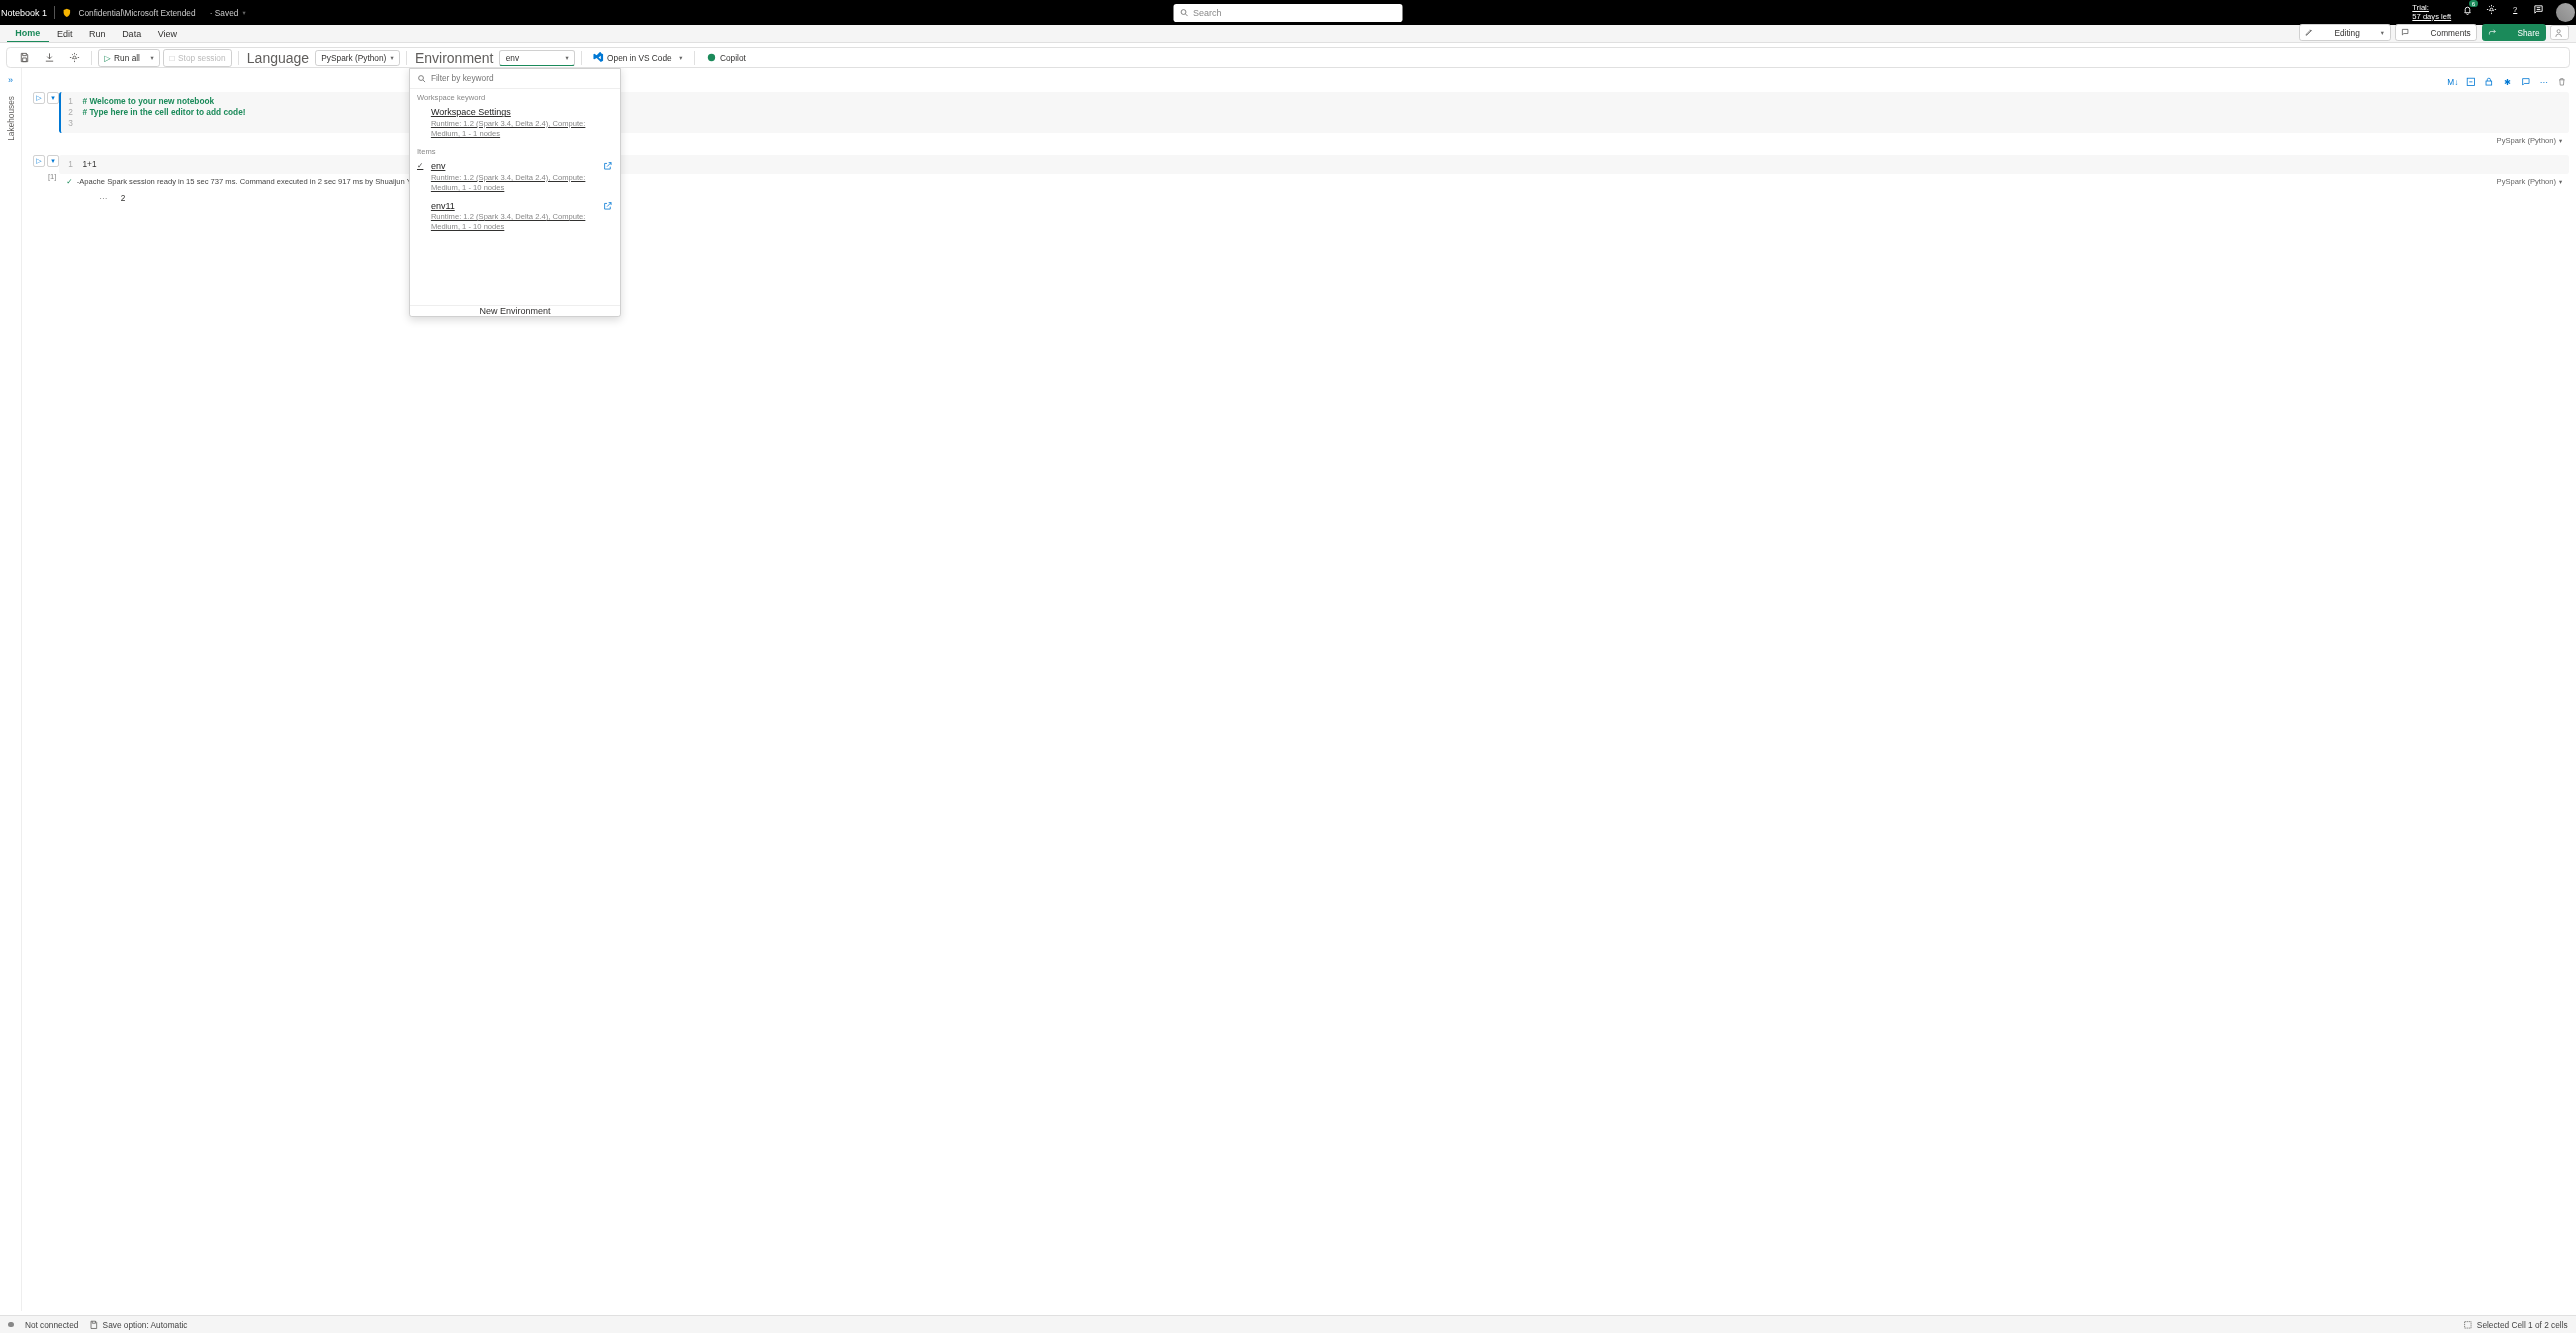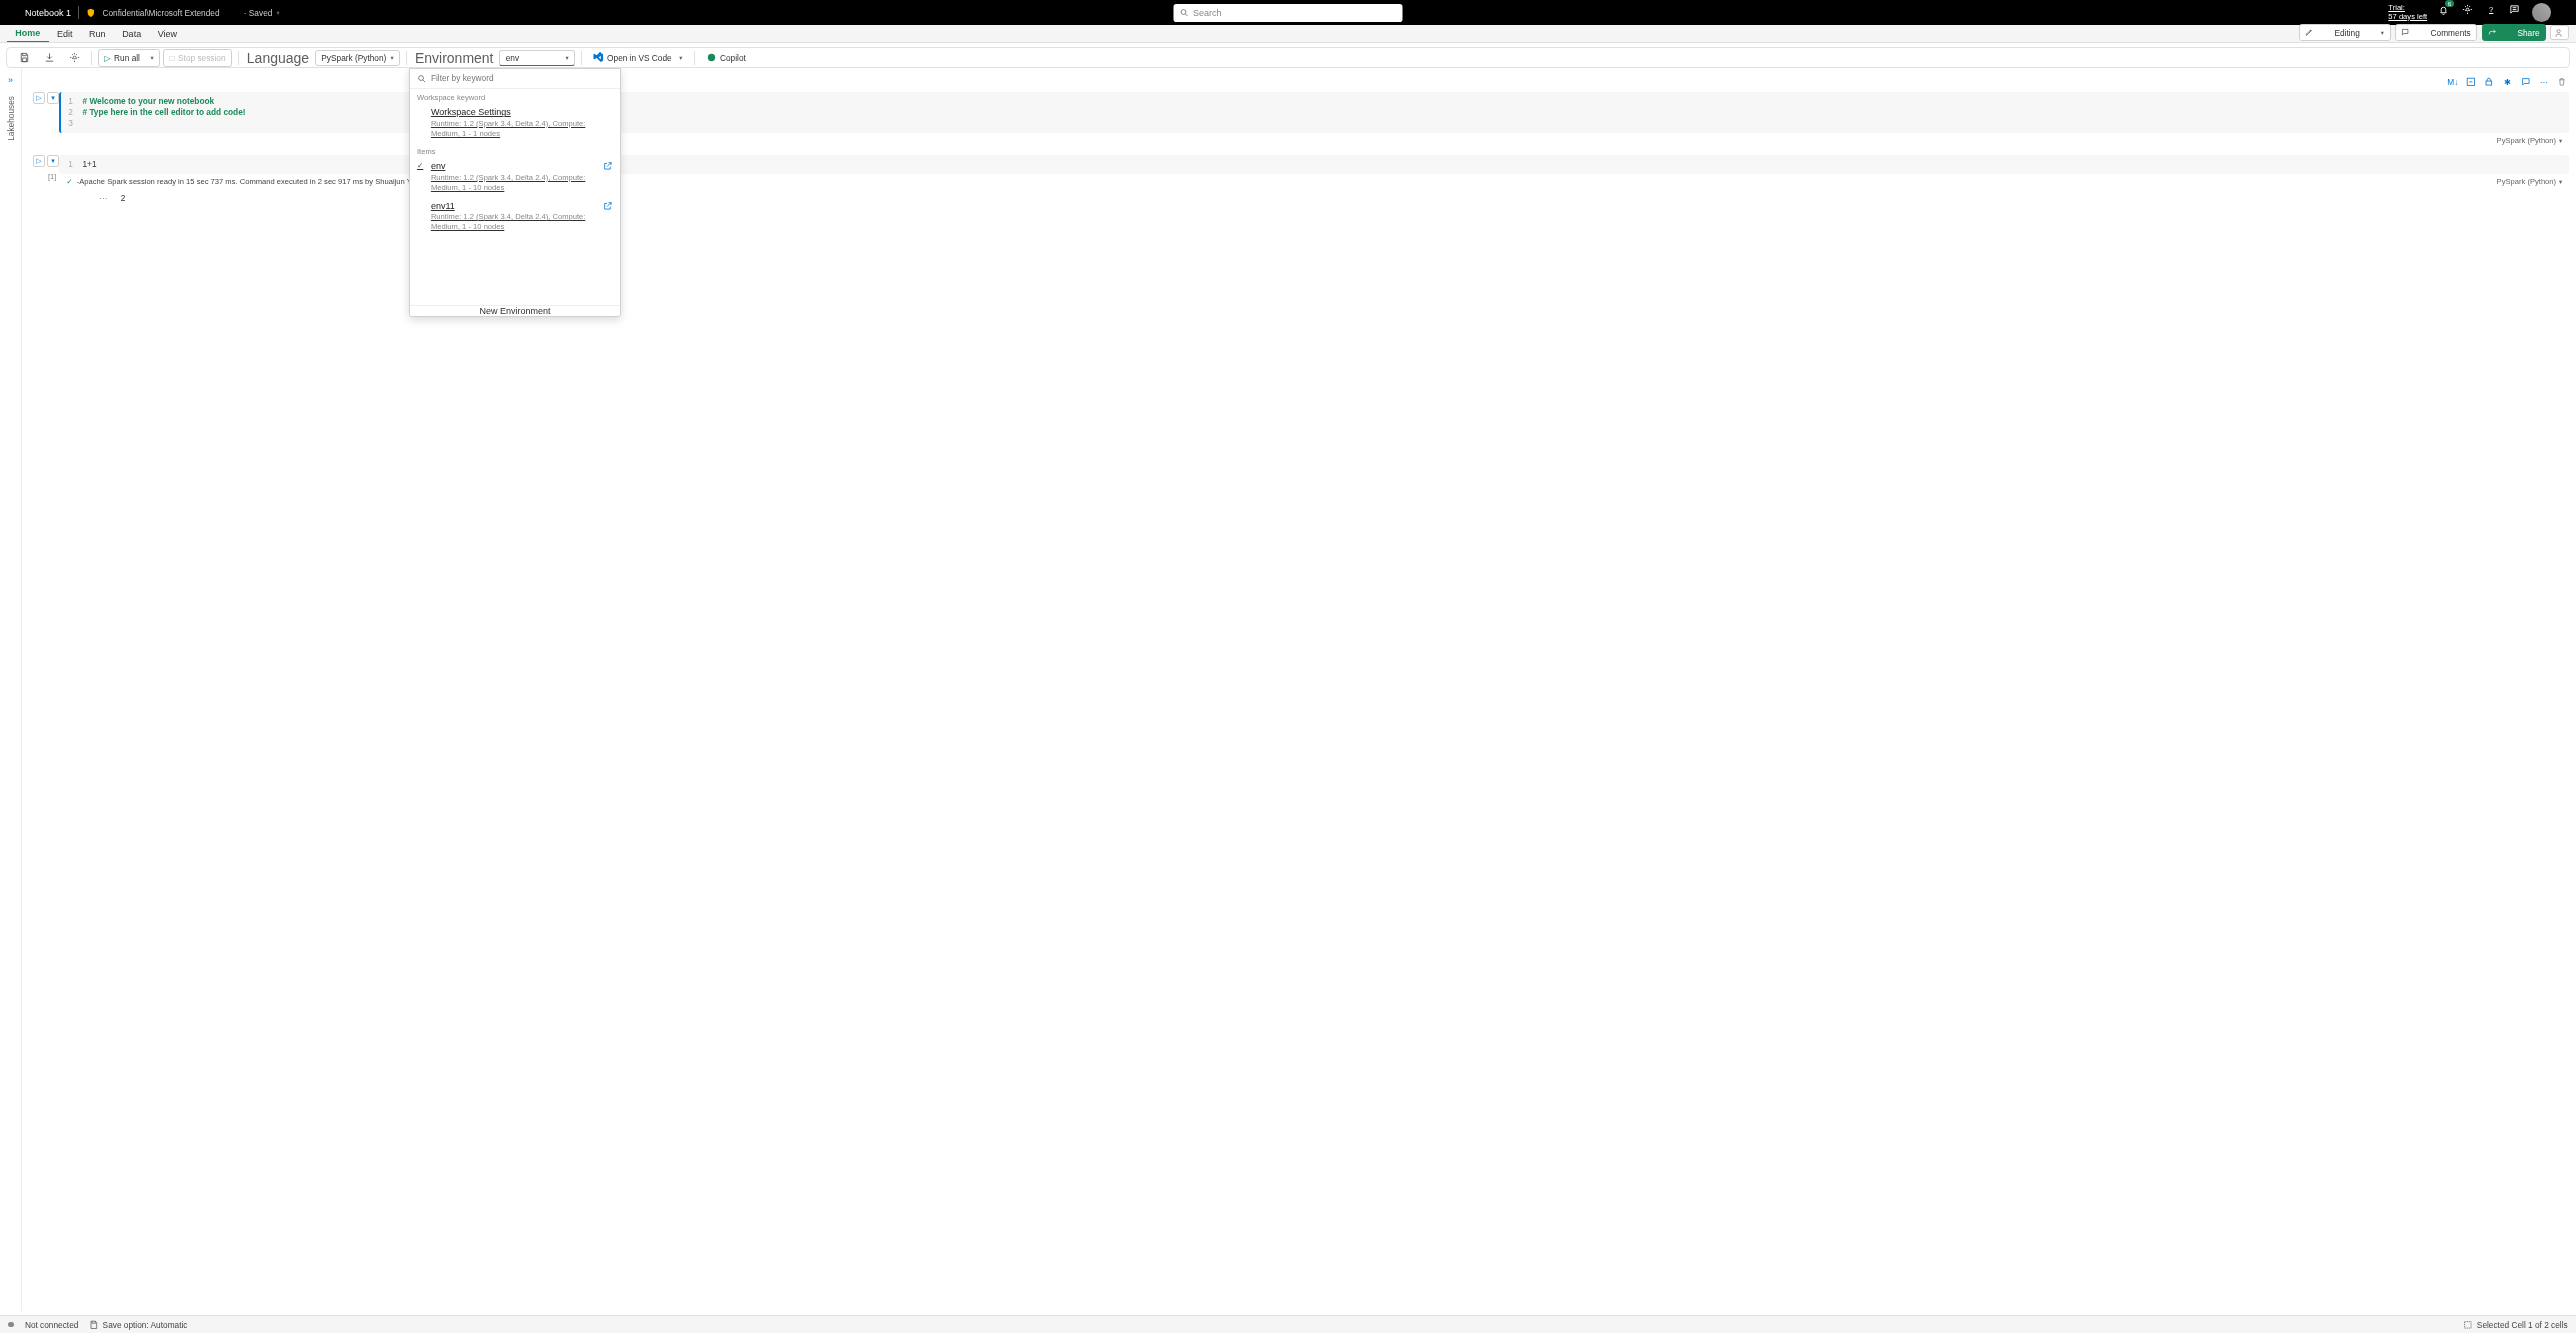--- a/index.html
+++ b/index.html
@@ -1,19 +1,19 @@
 <!DOCTYPE html>
 <html style="font-size:11px"><head>
 <meta charset="utf-8">
 <style>
 * { box-sizing: border-box; margin: 0; padding: 0; font-family: "Segoe UI", -apple-system, sans-serif; }
 body { background: #fff; font-size: 9px; color: #323130; overflow: hidden; }
 
 
-.topbar { background: #000; color: #fff; height: 25px; display: flex; align-items: center; padding: 0 25px; gap: 19px; }
+.topbar { background: #000; color: #fff; height: 25px; display: flex; align-items: center; padding: 0 1px; gap: 19px; }
 .topbar .left { display: flex; align-items: center; gap: 7px; }
 .topbar .title { font-size: 9px; }
 .topbar .shield-icon { width: 9.7px; height: 9.7px; display: inline-flex; align-items: center; }
 .topbar .sep { width: 0.7px; height: 12.5px; background: #555; }
 .topbar .label-area { display: flex; align-items: center; gap: 4.2px; color: #ccc; font-size: 8.3px; }
 .topbar .search { flex: 0 0 auto; margin: 0 auto; width: 229px; height: 18px; background: #fff; border-radius: 2.8px; display: flex; align-items: center; padding: 0 5.6px; color: #666; gap: 4.2px; position: absolute; left: 50%; transform: translateX(-50%); }
 .topbar .right { margin-left: auto; display: flex; align-items: flex-start; gap: 9.7px; font-size: 7.6px; text-decoration: underline; }
 .trial { text-align: left; line-height: 1.2; }
 .icon-btn { width: 14px; height: 14px; display: flex; align-items: center; justify-content: center; color: #fff; cursor: pointer; position: relative; }
 .badge { position: absolute; top: -2.8px; right: -2.8px; background: #1b8a5a; color: #fff; border-radius: 5.6px; font-size: 6.2px; padding: 0 2.1px; min-width: 8.3px; text-align: center; }
@@ -98,21 +98,21 @@
   <div class="left">
     <span class="title">Notebook 1</span>
     <span class="sep"></span>
     <span class="shield-icon">
       <svg width="9.7" height="9.7" viewBox="0 0 24 24">
           <path fill="#f7b500" d="M12 2l8 3v6c0 5-3.4 9.7-8 11-4.6-1.3-8-6-8-11V5l8-3z"></path>
         </svg>
     </span>
     <span class="label-area">
       <span>Confidential\Microsoft Extended</span>
-      <span style="margin-left:20px">· Saved</span>
+      <span style="margin-left:10px">· Saved</span>
       <span class="chev">▾</span>
     </span>
   </div>
   <div class="search">
     <svg width="9.7" height="9.7" viewBox="0 0 24 24">
         <circle cx="10" cy="10" r="6" stroke="#666" stroke-width="2" fill="none"></circle>
         <line x1="15" y1="15" x2="20" y2="20" stroke="#666" stroke-width="2"></line>
       </svg>
     <span style="color:#888">Search</span>
   </div>

